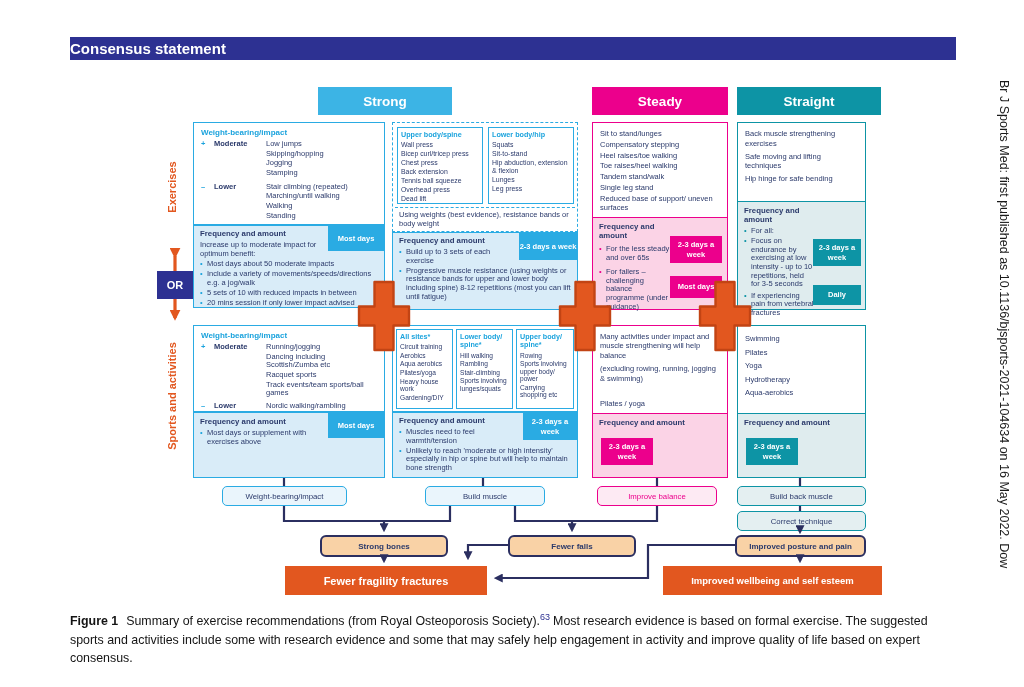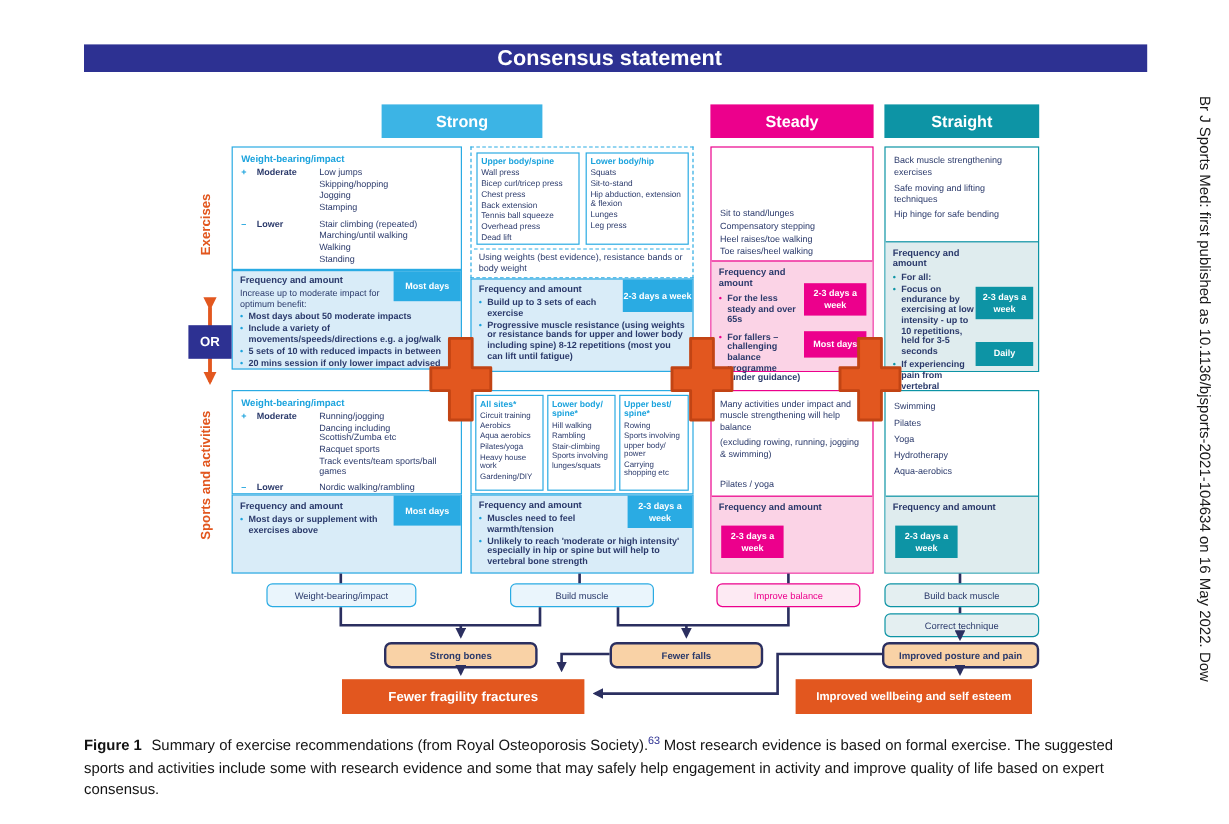--- a/index.html
+++ b/index.html
@@ -6,37 +6,37 @@
     --navy-bar:#2d3192; --cyan:#2aabe3; --cyan-text:#1ba3dd; --lightblue:#d9ecf8;
     --pill-blue:#eaf5fc; --magenta:#ec008c; --pink:#fbd3e6; --pill-pink:#fdeaf3;
     --teal:#0d94a5; --lightteal:#dfecee; --pill-teal:#e4eff1; --orange:#e2571f;
     --light-orange:#f9d2a6; --line:#2b2f60; --tnavy:#2b3a6b;
   }
   *{margin:0;padding:0;box-sizing:border-box;}
   html,body{width:1024px;height:687px;overflow:hidden;background:#fff;
     font-family:"Liberation Sans",sans-serif;}
   #page{position:relative;width:1024px;height:687px;background:#fff;}
   .banner{position:absolute;left:70px;top:37px;width:886px;height:23px;background:var(--navy-bar);
-    color:#fff;font-weight:bold;font-size:18px;line-height:23px;text-align:center;padding-right:10px;}
+    color:#fff;font-weight:bold;font-size:15px;line-height:23px;text-align:left;padding-right:10px;}
   .colhdr{position:absolute;top:87px;height:28px;color:#fff;font-weight:bold;font-size:13.5px;
     display:flex;align-items:center;justify-content:center;}
   .vlabel{position:absolute;color:var(--orange);font-weight:bold;font-size:11px;
     text-align:center;transform:rotate(-90deg);white-space:nowrap;}
   .box{position:absolute;border:1.5px solid var(--cyan);background:#fff;color:var(--tnavy);
     font-size:7.5px;line-height:1.15;}
   .freq{background:var(--lightblue);}
   .btitle{color:var(--cyan-text);font-weight:bold;font-size:8px;margin-bottom:3px;}
   .ftitle{font-weight:bold;font-size:7.8px;margin-bottom:2px;color:var(--tnavy);}
   .badge{position:absolute;background:var(--cyan);color:#fff;font-weight:bold;font-size:7.5px;
     display:flex;align-items:center;justify-content:center;text-align:center;line-height:1.25;}
   .row3{display:grid;grid-template-columns:13px 52px 1fr;}
   .sign{color:var(--cyan-text);font-weight:bold;}
   .glabel{font-weight:bold;}
   .it{margin-bottom:1px;}
-  .bullet{position:relative;padding-left:7px;margin-bottom:1.5px;font-weight:bold;}
+  .bullet{position:relative;padding-left:7px;margin-bottom:1.5px;}
   .bullet::before{content:"•";position:absolute;left:0;color:var(--cyan-text);}
   .m .bullet::before{color:var(--magenta);}
   .t .bullet::before{color:var(--teal);}
   .subbox{position:absolute;border:1.2px solid var(--cyan);background:#fff;padding:3px;}
   .subttl{color:var(--cyan-text);font-weight:bold;font-size:7.2px;margin-bottom:2px;}
   .pill{position:absolute;height:20px;border-radius:5px;border:1.5px solid var(--cyan);
     background:var(--pill-blue);color:var(--tnavy);font-size:7.8px;display:flex;align-items:center;
     justify-content:center;z-index:2;}
   .outc{position:absolute;height:22px;border-radius:6px;border:2px solid var(--line);
     background:var(--light-orange);color:var(--tnavy);font-size:8px;font-weight:bold;
@@ -57,21 +57,21 @@
 <body>
 
 <div id="page">
 
   <div class="banner">Consensus statement</div>
 
   <div class="sidebar">Br J Sports Med: first published as 10.1136/bjsports-2021-104634 on 16 May 2022. Dow</div>
 
   <div class="colhdr" style="left:318px;width:134px;background:#3cb4e5;">Strong</div>
   <div class="colhdr" style="left:592px;width:136px;background:var(--magenta);">Steady</div>
-  <div class="colhdr" style="left:737px;width:129px;background:var(--teal);">Straight</div>
+  <div class="colhdr" style="left:737px;width:144px;background:var(--teal);">Straight</div>
 
   <div class="vlabel" style="left:130px;top:181px;width:84px;">Exercises</div>
   <div class="vlabel" style="left:112px;top:390px;width:120px;">Sports and activities</div>
   <div class="orbox">OR</div>
 
   <div class="box" style="left:193px;top:122px;width:192px;height:103px;padding:5px 7px;">
     <div class="btitle">Weight-bearing/impact</div>
     <div class="row3">
       <span class="sign">+</span>
       <span class="glabel">Moderate</span>
@@ -179,38 +179,38 @@
     <div class="subbox" style="left:63px;top:3px;width:57px;height:80px;">
       <div class="subttl">Lower body/ spine*</div>
       <div style="font-size:6.6px;">
         <div class="it">Hill walking</div>
         <div class="it">Rambling</div>
         <div class="it">Stair-climbing</div>
         <div class="it">Sports involving lunges/squats</div>
       </div>
     </div>
     <div class="subbox" style="left:123px;top:3px;width:58px;height:80px;">
-      <div class="subttl">Upper best/ spine*</div>
+      <div class="subttl">Upper body/ spine*</div>
       <div style="font-size:6.6px;">
         <div class="it">Rowing</div>
         <div class="it">Sports involving upper body/ power</div>
         <div class="it">Carrying shopping etc</div>
       </div>
     </div>
   </div>
 
   <div class="box freq" style="left:392px;top:412px;width:186px;height:66px;padding:4px 6px;">
     <div class="badge" style="right:0;top:0;width:54px;height:27px;">2-3 days a week</div>
     <div class="ftitle">Frequency and amount</div>
     <div class="bullet" style="max-width:118px;">Muscles need to feel warmth/tension</div>
-    <div class="bullet">Unlikely to reach 'moderate or high intensity' especially in hip or spine but will help to vertebral bone strength</div>
+    <div class="bullet">Unlikely to reach 'moderate or high intensity' especially in hip or spine but will help to maintain bone strength</div>
   </div>
 
   <div class="box m" style="left:592px;top:122px;width:136px;height:188px;border-color:var(--magenta);">
-    <div style="padding:6px 7px;line-height:1.3;margin-top:44px;">
+    <div style="padding:6px 7px;line-height:1.3;">
       <div class="it">Sit to stand/lunges</div>
       <div class="it">Compensatory stepping</div>
       <div class="it">Heel raises/toe walking</div>
       <div class="it">Toe raises/heel walking</div>
       <div class="it">Tandem stand/walk</div>
       <div class="it">Single leg stand</div>
       <div class="it">Reduced base of support/ uneven surfaces</div>
     </div>
     <div style="position:absolute;left:0;right:0;top:94px;bottom:0;background:var(--pink);border-top:1.5px solid var(--magenta);padding:5px 6px;">
       <div class="ftitle" style="max-width:70px;">Frequency and amount</div>
@@ -268,21 +268,21 @@
   <div class="pill" style="left:425px;top:486px;width:120px;">Build muscle</div>
   <div class="pill" style="left:597px;top:486px;width:120px;border-color:var(--magenta);background:var(--pill-pink);color:var(--magenta);">Improve balance</div>
   <div class="pill" style="left:737px;top:486px;width:129px;border-color:var(--teal);background:var(--pill-teal);">Build back muscle</div>
   <div class="pill" style="left:737px;top:511px;width:129px;border-color:var(--teal);background:var(--pill-teal);">Correct technique</div>
 
   <div class="outc" style="left:320px;top:535px;width:128px;">Strong bones</div>
   <div class="outc" style="left:508px;top:535px;width:128px;">Fewer falls</div>
   <div class="outc" style="left:735px;top:535px;width:131px;">Improved posture and pain</div>
 
   <div class="final" style="left:285px;top:566px;width:202px;font-size:11px;">Fewer fragility fractures</div>
-  <div class="final" style="left:663px;top:566px;width:197px;font-size:9.5px;">Improved wellbeing and self esteem</div>
+  <div class="final" style="left:663px;top:566px;width:219px;font-size:9.5px;">Improved wellbeing and self esteem</div>
 
   <svg class="overlay" width="1024" height="687" viewBox="0 0 1024 687">
     <defs>
       <marker id="ah" markerUnits="userSpaceOnUse" markerWidth="9" markerHeight="9" viewBox="0 0 8 8" refX="6" refY="4" orient="auto">
         <path d="M0,0 L8,4 L0,8 Z" fill="#2b2f60"></path>
       </marker>
       <marker id="ao" markerUnits="userSpaceOnUse" markerWidth="11" markerHeight="11" viewBox="0 0 8 8" refX="6" refY="4" orient="auto">
         <path d="M0,0 L8,4 L0,8 Z" fill="#e2571f"></path>
       </marker>
       <path id="plus" d="M-9.5,-34 H9.5 V-9.5 H25 V9.5 H9.5 V34 H-9.5 V9.5 H-25 V-9.5 H-9.5 Z"></path>

